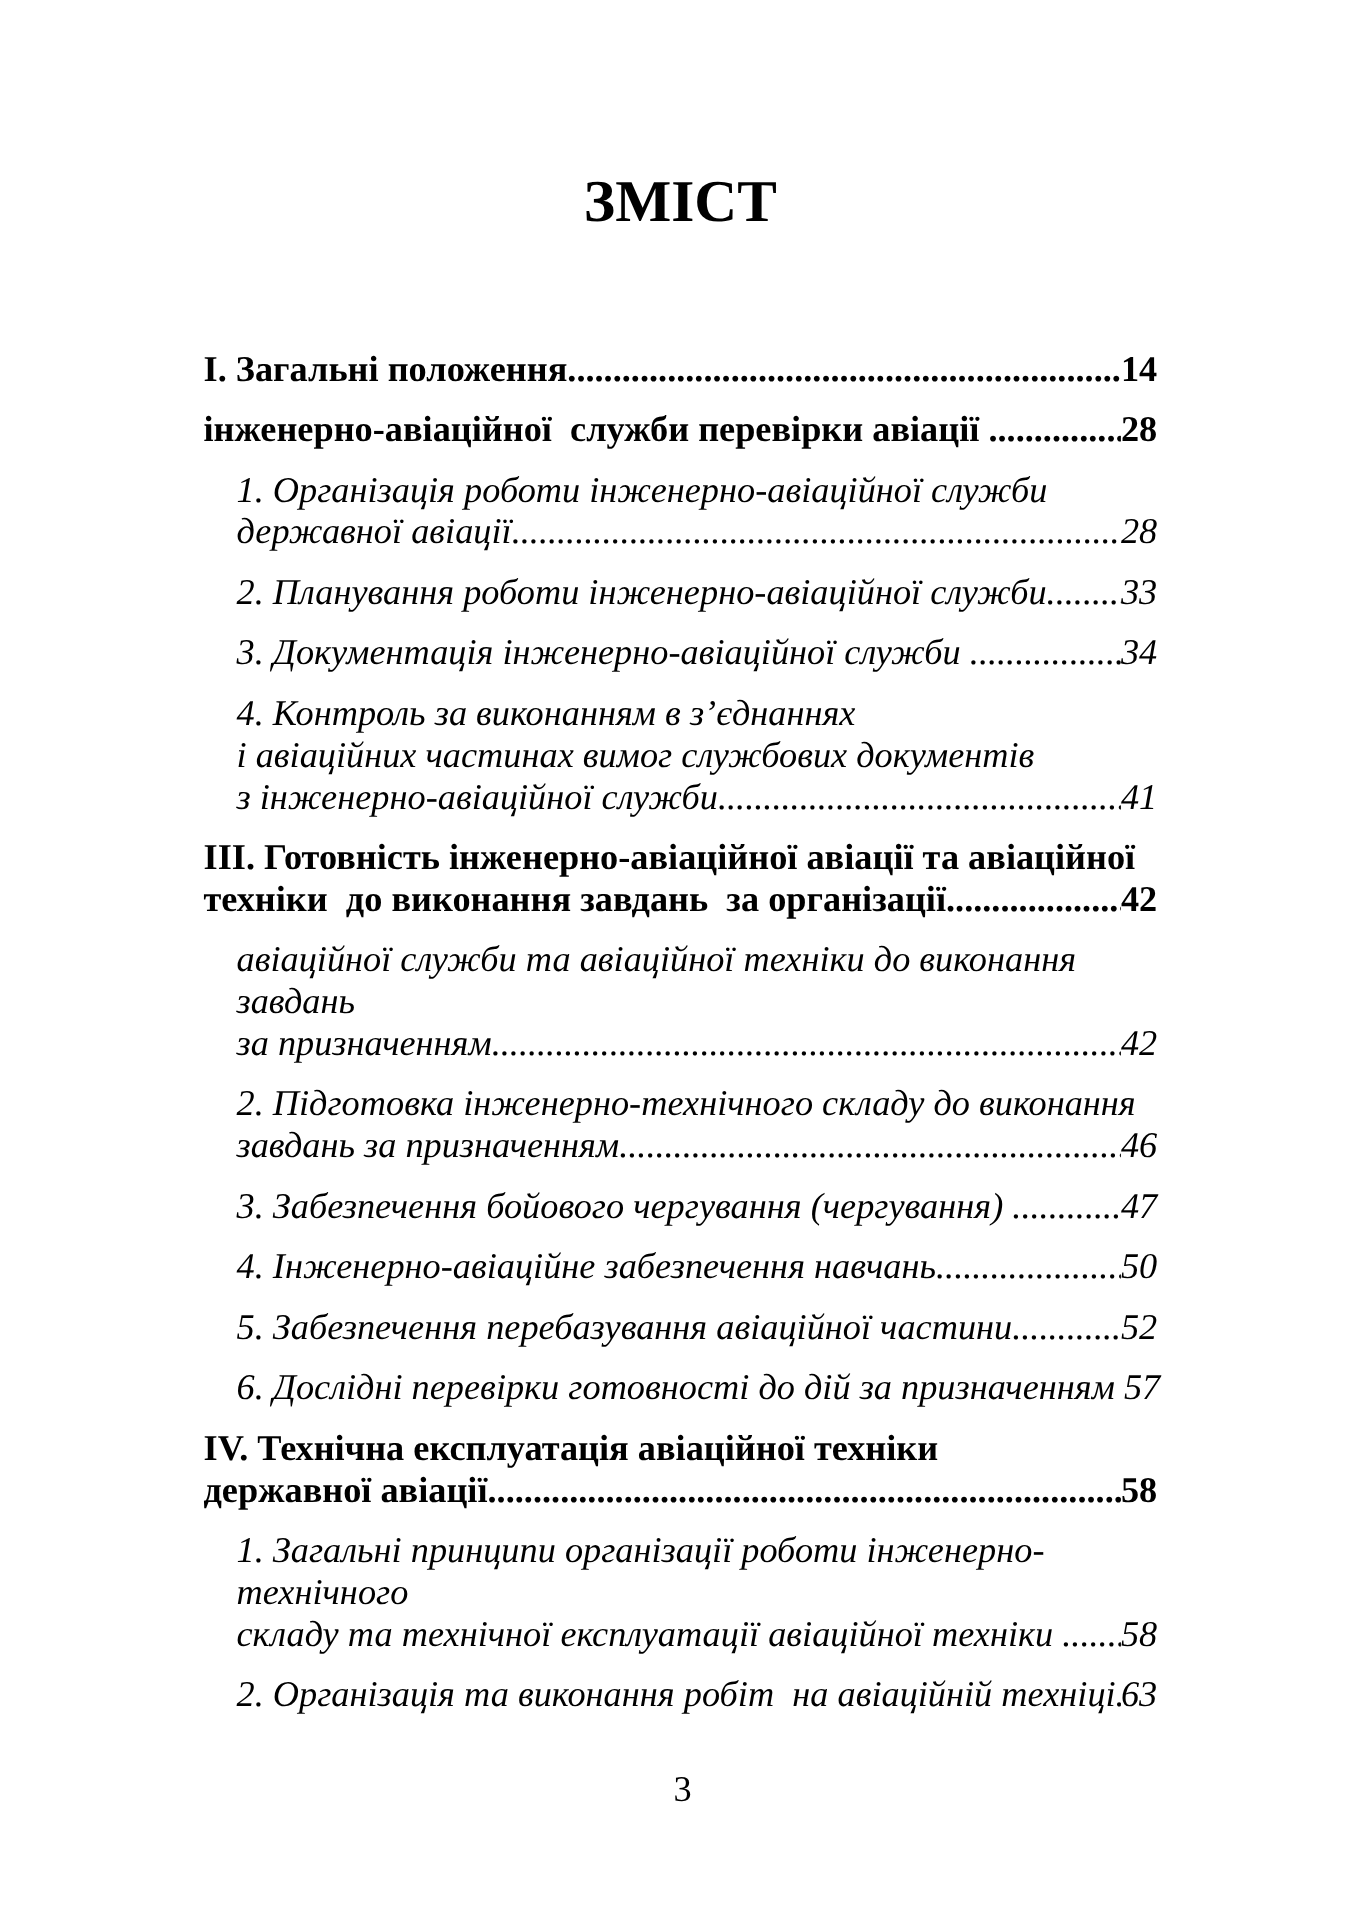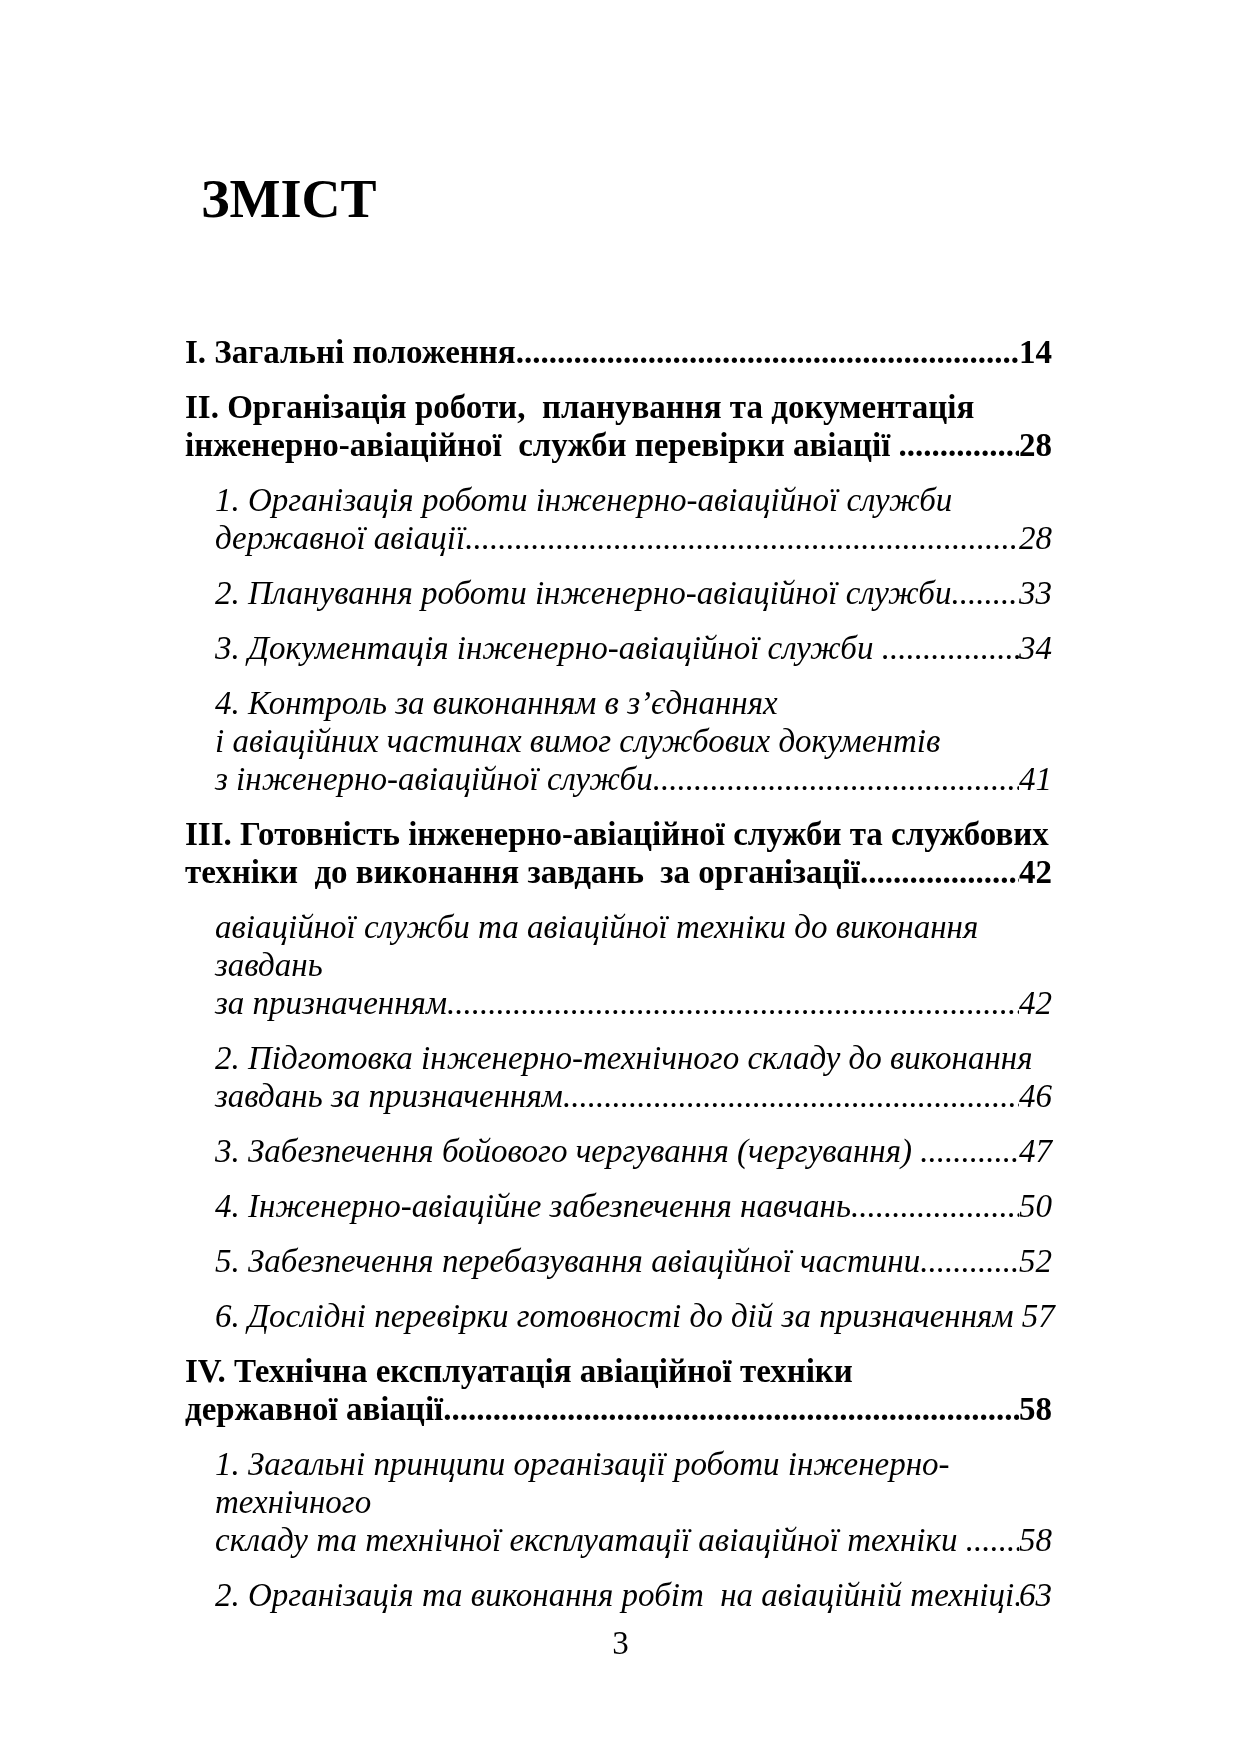--- a/index.html
+++ b/index.html
@@ -15,22 +15,23 @@
   }
   .page {
     position: relative;
     width: 1241px;
     height: 1754px;
     box-sizing: border-box;
     padding: 0 189px 0 185px;
     background: #ffffff;
   }
   .doc-title {
-    margin: 16px;
+    margin: 0;
     padding-top: 152px;
+    text-align: center;
     font-size: 54px;
     font-weight: bold;
     line-height: 1.15;
   }
   .toc {
     margin-top: 103px;
     font-size: 33px;
     line-height: 38px;
   }
   .toc-entry {
@@ -81,21 +82,20 @@
 
     <div class="toc-entry section">
       <div class="toc-last">
         <span class="toc-text">I. Загальні положення</span>
         <span class="leader">............................................................................................................................................................................................................................</span>
         <span class="toc-page">14</span>
       </div>
     </div>
 
     <div class="toc-entry section">
-      <div class="toc-line">II. Організація роботи,  планування та документація</div>
       <div class="toc-last">
         <span class="toc-text">інженерно-авіаційної  служби перевірки авіації </span>
         <span class="leader">............................................................................................................................................................................................................................</span>
         <span class="toc-page">28</span>
       </div>
     </div>
 
     <div class="toc-entry sub">
       <div class="toc-line">1. Організація роботи інженерно-авіаційної служби</div>
       <div class="toc-last">
@@ -125,21 +125,21 @@
       <div class="toc-line">4. Контроль за виконанням в з’єднаннях</div>
       <div class="toc-line">і авіаційних частинах вимог службових документів</div>
       <div class="toc-last">
         <span class="toc-text">з інженерно-авіаційної служби</span>
         <span class="leader">............................................................................................................................................................................................................................</span>
         <span class="toc-page">41</span>
       </div>
     </div>
 
     <div class="toc-entry section">
-      <div class="toc-line">III. Готовність інженерно-авіаційної служби та службових</div>
+      <div class="toc-line">III. Готовність інженерно-авіаційної авіації та авіаційної</div>
       <div class="toc-last">
         <span class="toc-text">техніки  до виконання завдань  за організації</span>
         <span class="leader">............................................................................................................................................................................................................................</span>
         <span class="toc-page">42</span>
       </div>
     </div>
 
     <div class="toc-entry sub">
       <div class="toc-line">авіаційної служби та авіаційної техніки до виконання завдань</div>
       <div class="toc-last">

